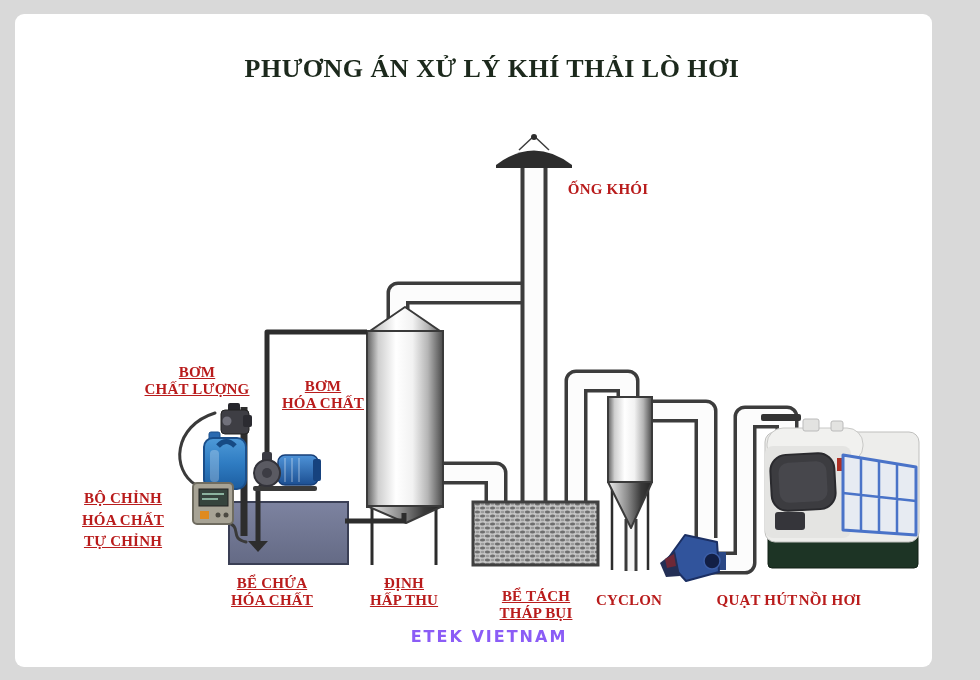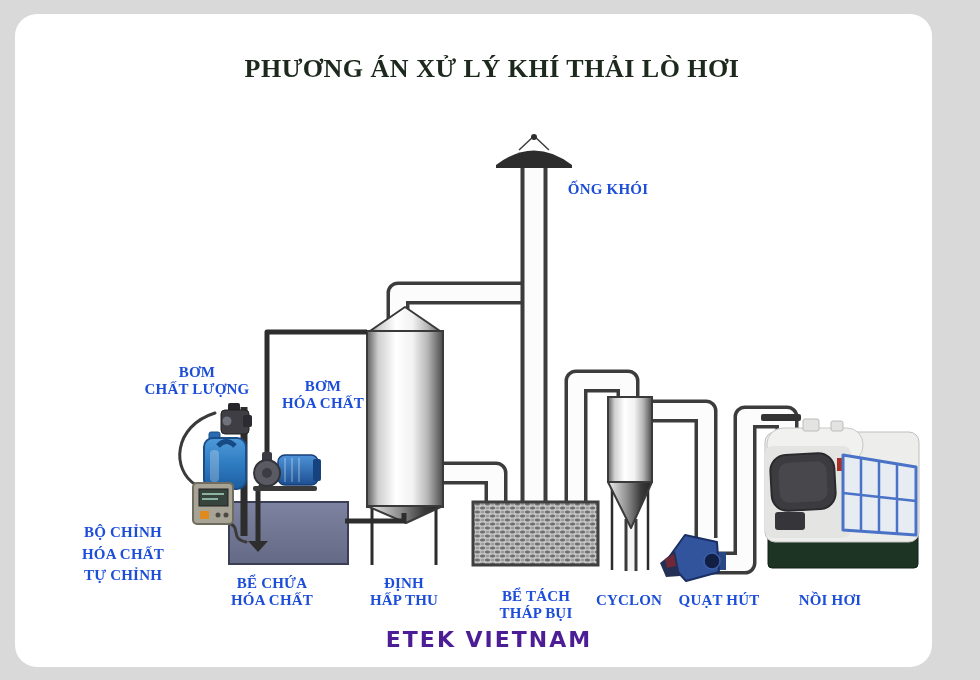--- a/index.html
+++ b/index.html
@@ -1,29 +1,29 @@
 <!DOCTYPE html>
 <html><head>
 <meta charset="utf-8">
 <style>
   html,body{margin:0;padding:0;}
   .screen{position:relative;width:980px;height:680px;background:#d9d9d9;overflow:hidden;
           font-family:"Liberation Serif",serif;}
   .card{position:absolute;left:15px;top:14px;width:917px;height:653px;background:#ffffff;
-        border-radius:22px;}
+        border-radius:9px;}
   .diagram-svg{position:absolute;left:0;top:0;}
   .lbl{position:absolute;transform:translateX(-50%);text-align:center;
-       font-weight:bold;font-size:15px;line-height:17px;color:#1d4ed8;
+       font-weight:bold;font-size:15px;line-height:17px;color:#b91c1c;
        white-space:nowrap;letter-spacing:0.2px;}
-  .lbl span{display:block;}
-  .lbl-3line{line-height:21.5px;margin-top:34px;}
+  .lbl span{display:block;text-decoration:underline;}
+  .lbl-3line{line-height:21.5px;}
   .title{position:absolute;transform:translateX(-50%);font-weight:bold;font-size:26px;
          color:#1c291c;letter-spacing:0.5px;white-space:nowrap;}
   .brand{position:absolute;transform:translateX(-50%);font-family:"DejaVu Sans",sans-serif;
-         font-weight:bold;font-size:22px;color:#4c1d95;letter-spacing:2px;white-space:nowrap;}
+         font-weight:bold;font-size:16px;color:#8b5cf6;letter-spacing:2px;white-space:nowrap;}
   .pipe-outer{fill:none;stroke:#3c3c3c;stroke-width:23;stroke-linejoin:round;stroke-linecap:butt;}
   .pipe-inner{fill:none;stroke:#fcfcfc;stroke-width:16;stroke-linejoin:round;stroke-linecap:butt;}
   .pipe-outer-big{fill:none;stroke:#3c3c3c;stroke-width:27;stroke-linejoin:round;}
   .pipe-inner-big{fill:none;stroke:#fcfcfc;stroke-width:19;stroke-linejoin:round;}
   .thin-pipe{fill:none;stroke:#2d2d2d;stroke-linejoin:round;stroke-linecap:butt;}
   .wire{fill:none;stroke:#3a3a3a;stroke-width:3;stroke-linecap:round;}
   .legs{stroke:#2c2c2c;stroke-width:3;}
 </style>
 </head>
 <body>
@@ -231,18 +231,18 @@
       <span>ĐỊNH</span>
       <span>HẤP THU</span>
     </div>
 
     <div class="lbl" style="left:521px;top:574px;">
       <span>BỂ TÁCH</span>
       <span>THÁP BỤI</span>
     </div>
 
     <div class="lbl" style="left:614px;top:578px;text-align:center;">CYCLON</div>
-    <div class="lbl" style="left:704px;top:578px;">QUẠT HÚT</div>
+    <div class="lbl" style="left:742px;top:578px;">QUẠT HÚT</div>
     <div class="lbl" style="left:815px;top:578px;text-align:center;">NỒI HƠI</div>
 
     <div class="brand" style="left:474px;top:613px;">ETEK VIETNAM</div>
   </div>
 </div>
 
 </body></html>

